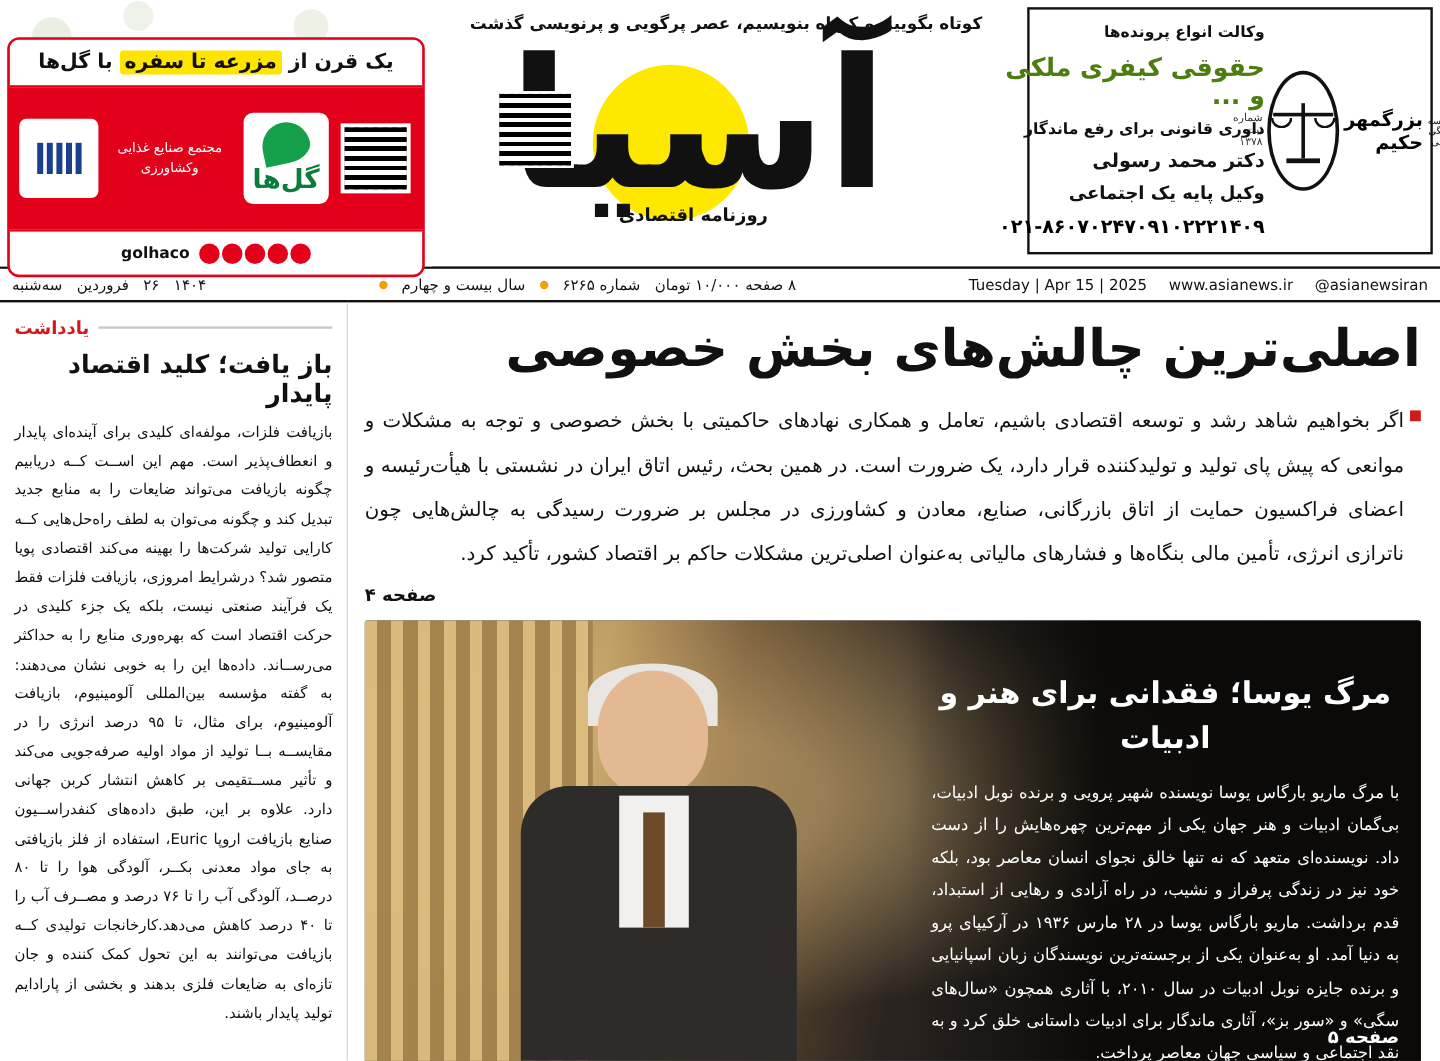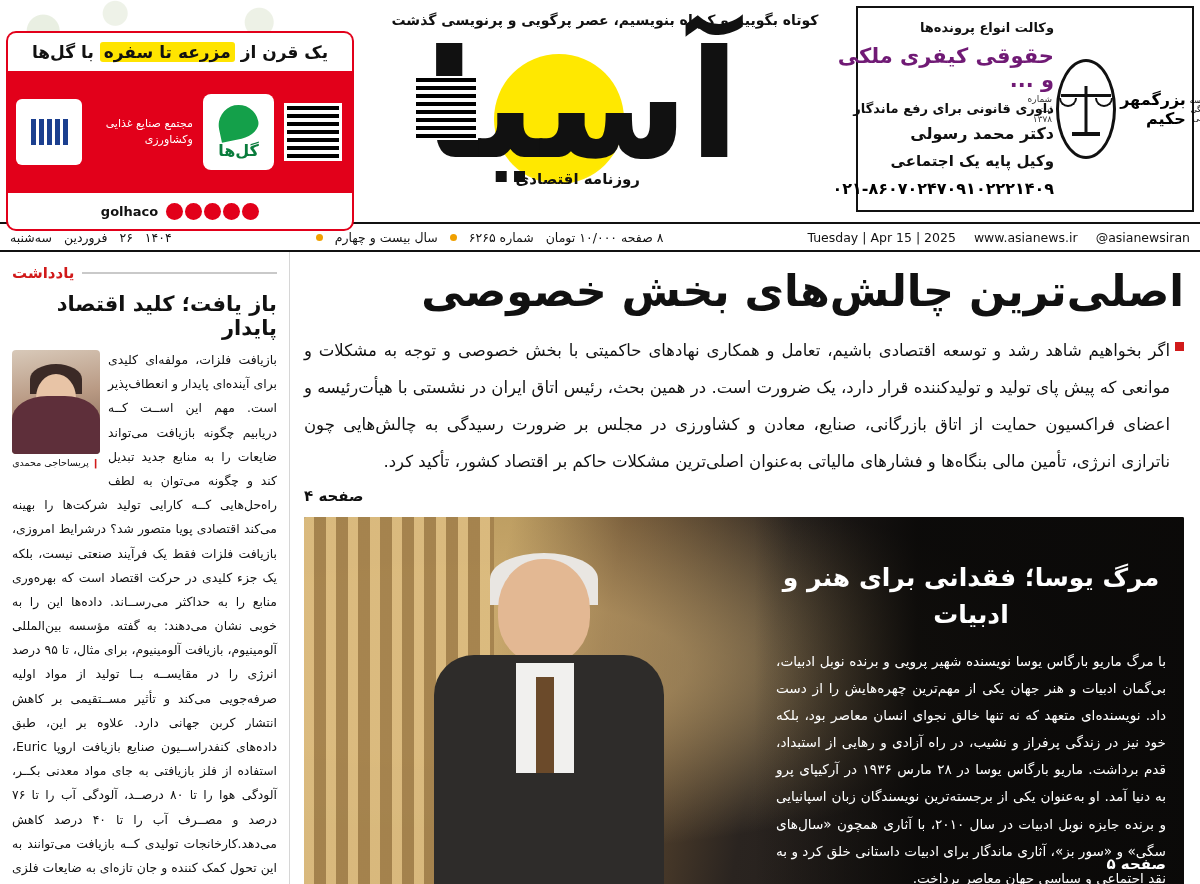--- a/index.html
+++ b/index.html
@@ -58,22 +58,22 @@
   .ad-green-badge {
     width: 96px; height: 76px; background:#fff; border-radius:8px;
     display:flex; flex-direction:column; align-items:center; justify-content:center;
     color:#0a7c3c; font-weight:bold;
   }
   .ad-green-badge .leafmark {
     width: 40px; height: 34px; background:#14a04a;
     border-radius: 50% 50% 50% 0 / 60% 60% 40% 40%;
     transform: rotate(-12deg);
   }
-  .ad-green-badge .brand { font-size: 16px; margin-top:2px; }
-  .ad-company { font-size: 11px; color:#fff; line-height:1.5; }
+  .ad-green-badge .brand { font-size: 22px; margin-top:2px; }
+  .ad-company { font-size: 11px; color:#fff; text-align:center; line-height:1.5; }
   .ad-unesco {
     width: 66px; height: 66px; background:#fff; border-radius:6px; margin:0 8px;
     display:flex; align-items:center; justify-content:center; color:#111;
   }
   .pillars { display:flex; gap:3px; align-items:flex-end; }
   .pillars i { display:block; width:5px; height:26px; background:#1b3f8f; }
   .ad-social {
     background:#fff; height: 38px; display:flex; align-items:center; justify-content:center; gap:2px;
     border-top: 2px solid #e2001a;
   }
@@ -110,21 +110,21 @@
     border: 2px solid #fff;
   }
 
   
   .ad-right { width: 350px; padding: 6px; }
   .legal-card {
     border: 2px solid #111; background:#fff; height: 206px; display:flex; padding: 8px 10px;
   }
   .legal-texts { flex:1; text-align: right; display:flex; flex-direction:column; justify-content:space-between; padding: 4px 8px; }
   .legal-texts .l1 { font-size: 13px; font-weight:bold; color:#111; }
-  .legal-texts .l2 { font-size: 21px; font-weight:bold; color:#701a75; }
+  .legal-texts .l2 { font-size: 21px; font-weight:bold; color:#4d7c0f; }
   .legal-texts .l3 { font-size: 13px; font-weight:bold; color:#111; }
   .legal-texts .l4 { font-size: 16px; font-weight:bold; color:#111; }
   .legal-texts .l5 { font-size: 15px; font-weight:bold; color:#111; }
   .legal-phones { display:flex; justify-content:space-between; font-size:16px; font-weight:bold; }
   .legal-emblem {
     width: 120px; display:flex; flex-direction:row; align-items:center; justify-content:center; gap:4px;
   }
   .emblem-circle {
     width: 100px; height:100px; border:3px solid #111; border-radius:50%;
     display:flex; align-items:center; justify-content:center; position:relative; background:#fff;
@@ -355,31 +355,20 @@
       </div>
     </div>
 
     <div class="col-side">
       <div class="side-head">
         <span class="bar"></span>
         <span class="tag">یادداشت</span>
       </div>
       <div class="side-title">باز یافت؛ کلید اقتصاد پایدار</div>
 
-      <div class="side-fig">
-        <div class="side-photo">
-          <div class="hairline"></div>
-          <div class="face"></div>
-          <div class="scarf"></div>
-        </div>
-        <div class="side-caption">
-          <span class="redbar">❙</span>
-          <span>پریساحاجی محمدی</span>
-        </div>
-      </div>
 
       <div class="side-body">بازیافت فلزات، مولفه‌ای کلیدی برای آینده‌ای پایدار و انعطاف‌پذیر است. مهم این اســت کــه دریابیم چگونه بازیافت می‌تواند ضایعات را به منابع جدید تبدیل کند و چگونه می‌توان به لطف راه‌حل‌هایی کــه کارایی تولید شرکت‌ها را بهینه می‌کند اقتصادی پویا متصور شد؟
 درشرایط امروزی، بازیافت فلزات فقط یک فرآیند صنعتی نیست، بلکه یک جزء کلیدی در حرکت اقتصاد است که بهره‌وری منابع را به حداکثر می‌رســاند. داده‌ها این را به خوبی نشان می‌دهند: به گفته مؤسسه بین‌المللی آلومینیوم، بازیافت آلومینیوم، برای مثال، تا ۹۵ درصد انرژی را در مقایســه بــا تولید از مواد اولیه صرفه‌جویی می‌کند و تأثیر مســتقیمی بر کاهش انتشار کربن جهانی دارد. علاوه بر این، طبق داده‌های کنفدراســیون صنایع بازیافت اروپا Euric، استفاده از فلز بازیافتی به جای مواد معدنی بکــر، آلودگی هوا را تا ۸۰ درصــد، آلودگی آب را تا ۷۶ درصد و مصــرف آب را تا ۴۰ درصد کاهش می‌دهد.کارخانجات تولیدی کــه بازیافت می‌توانند به این تحول کمک کننده و جان تازه‌ای به ضایعات فلزی بدهند و بخشی از پارادایم تولید پایدار باشند.</div>
 
     </div>
 
   </div>
 </div>
 
 </body></html>

